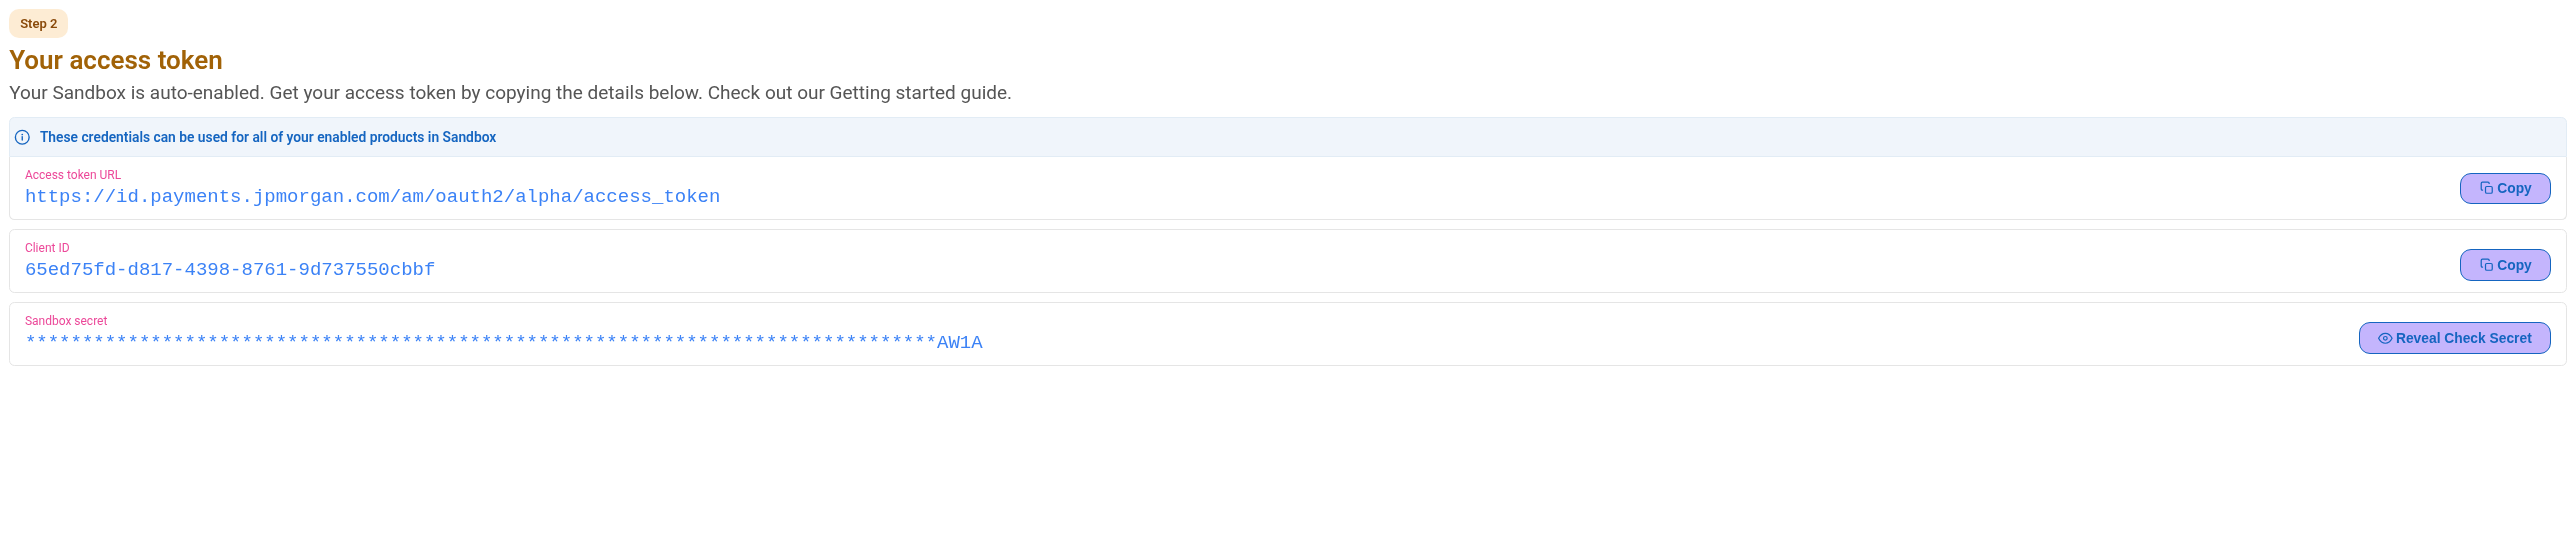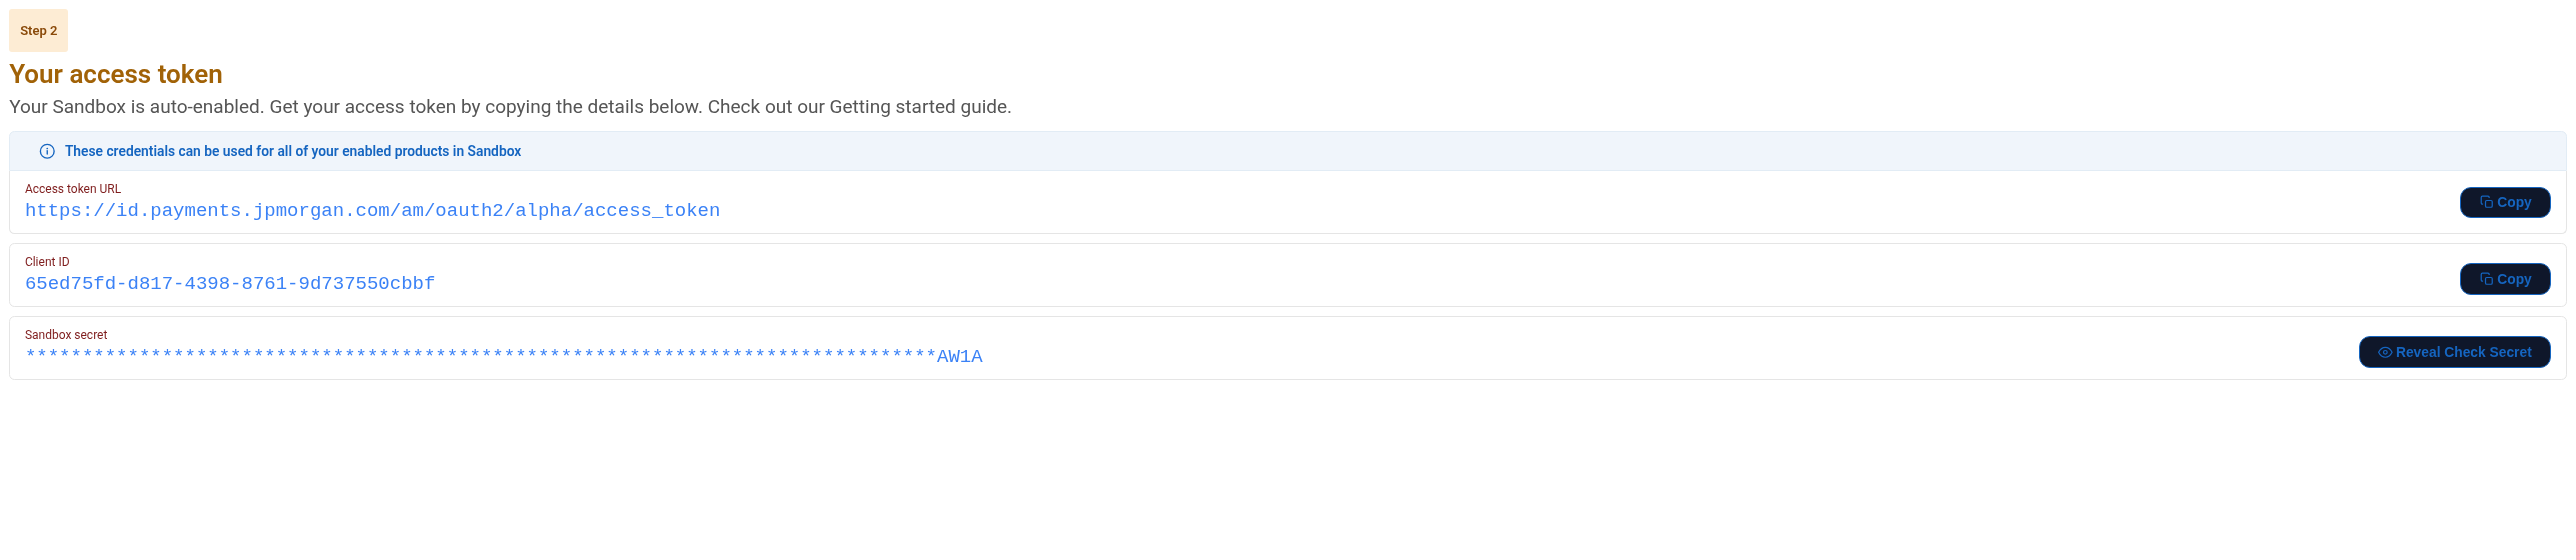--- a/index.html
+++ b/index.html
@@ -12,43 +12,43 @@
       background: #ffffff;
       padding: 9.2px;
       color: #333;
     }
     .step-badge {
       display: inline-block;
       background: #fdecd4;
       color: #8a4a0a;
       font-weight: 600;
       font-size: 13px;
-      padding: 14px 11px;
-      border-radius: 3px;
+      padding: 7px 11px;
+      border-radius: 10px;
       margin-bottom: 7.3px;
     }
     .page-title {
       font-size: 26px;
       font-weight: 600;
       color: #a16207;
       margin-bottom: 5.5px;
     }
     .description {
       font-size: 19px;
       color: #555;
       margin-bottom: 13px;
     }
     .info-banner {
       display: flex;
       align-items: center;
       gap: 9.2px;
       background: #f0f5fb;
       border: 0.9px solid #e2ecf5;
       border-radius: 5.5px 5.5px 0 0;
-      padding: 11px 29px;
+      padding: 11px 4px;
       color: #1565c0;
       font-weight: 600;
       font-size: 13.8px;
     }
     .info-icon {
       width: 16.5px;
       height: 16.5px;
       flex-shrink: 0;
       color: #1565c0;
     }
@@ -76,36 +76,36 @@
       margin-top: 9.2px;
       border: 0.9px solid #e5e5e5;
       border-radius: 5.5px;
     }
     .credential-content {
       flex: 1;
       min-width: 0;
     }
     .credential-label {
       font-size: 12px;
-      color: #7f1d1d;
+      color: #ec4899;
       margin-bottom: 3.7px;
     }
     .credential-value {
       font-family: "SFMono-Regular", Consolas, "Liberation Mono", Menlo, monospace;
       font-size: 19px;
       color: #3b82f6;
       white-space: nowrap;
       overflow: hidden;
       text-overflow: ellipsis;
     }
     .action-button {
       display: flex;
       align-items: center;
       gap: 3px;
-      background: #0f172a;
+      background: #c4b5fd;
       border: 1.4px solid #1565c0;
       color: #1565c0;
       font-weight: 600;
       font-size: 13.8px;
       padding: 7.3px 18.4px;
       border-radius: 11px;
       cursor: pointer;
       flex-shrink: 0;
     }
     .button-icon {

